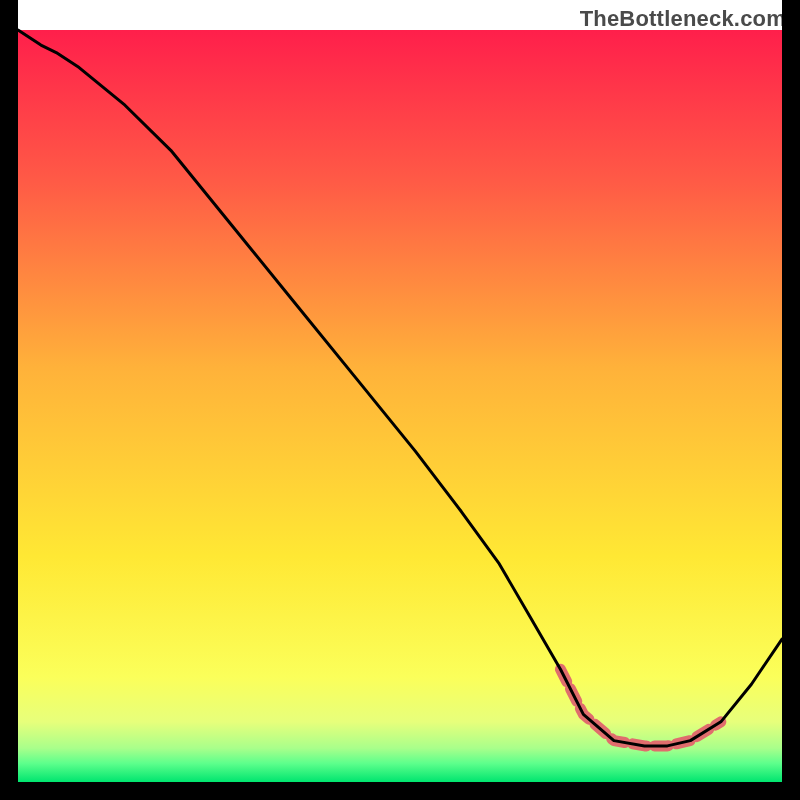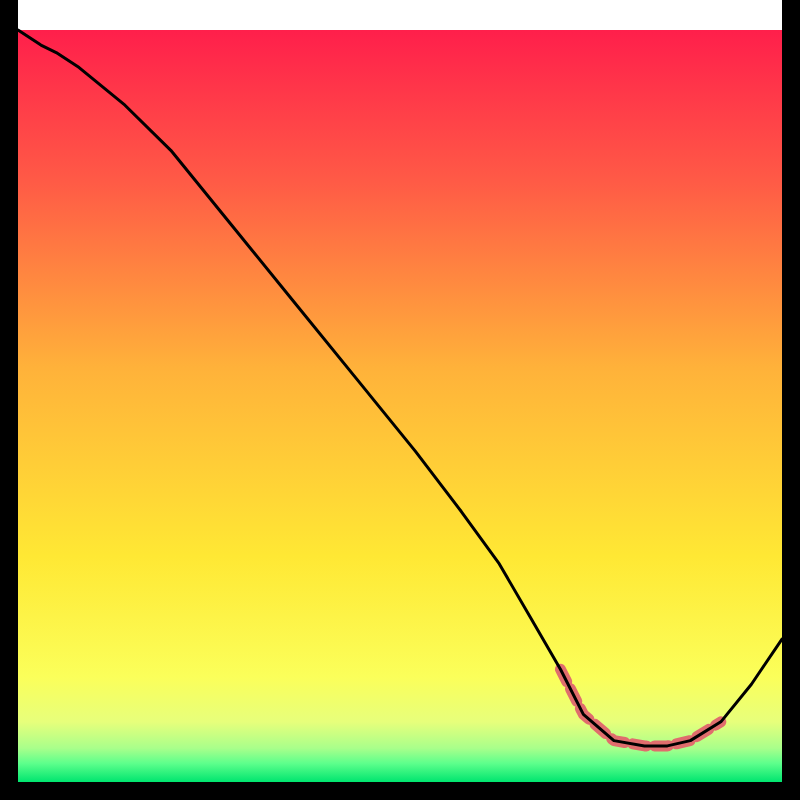--- a/index.html
+++ b/index.html
@@ -31,20 +31,21 @@
     top: 0;
     width: 800px;
     height: 800px;
     display: block;
   }
 </style>
 </head>
 <body>
 
 <div class="canvas">
+  <div class="watermark">TheBottleneck.com</div>
 
   <svg class="chart" viewBox="0 0 800 800">
     <defs>
       <linearGradient id="bg-grad" x1="0" y1="0" x2="0" y2="1">
           <stop offset="0%" stop-color="#ff1f4b"></stop>
           <stop offset="20%" stop-color="#ff5a46"></stop>
           <stop offset="45%" stop-color="#ffb23a"></stop>
           <stop offset="70%" stop-color="#ffe834"></stop>
           <stop offset="86%" stop-color="#fbff5a"></stop>
           <stop offset="92%" stop-color="#e7ff7b"></stop>

